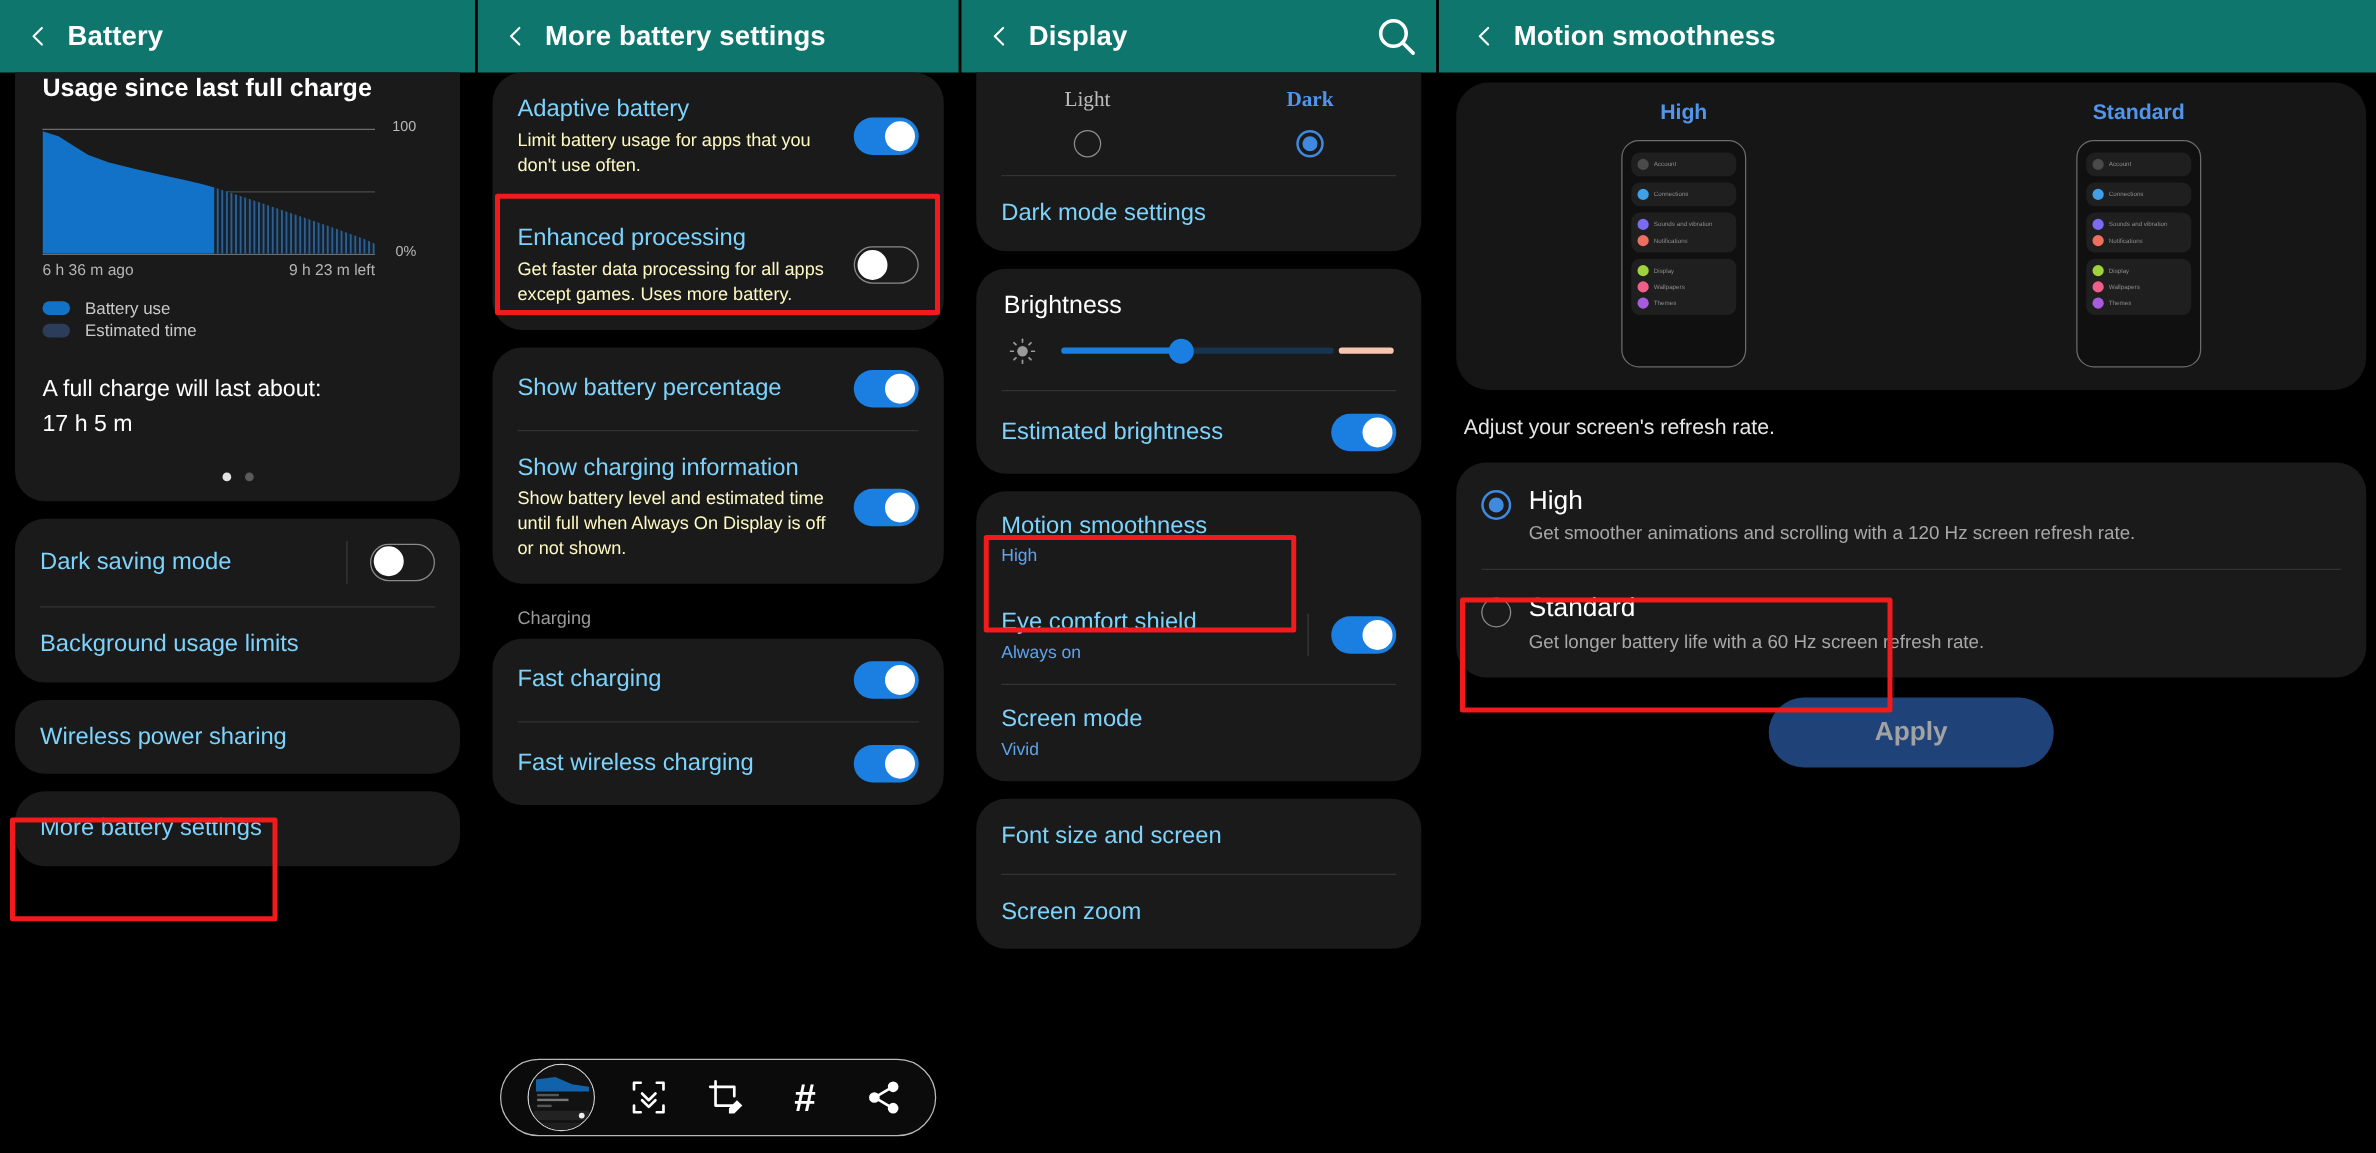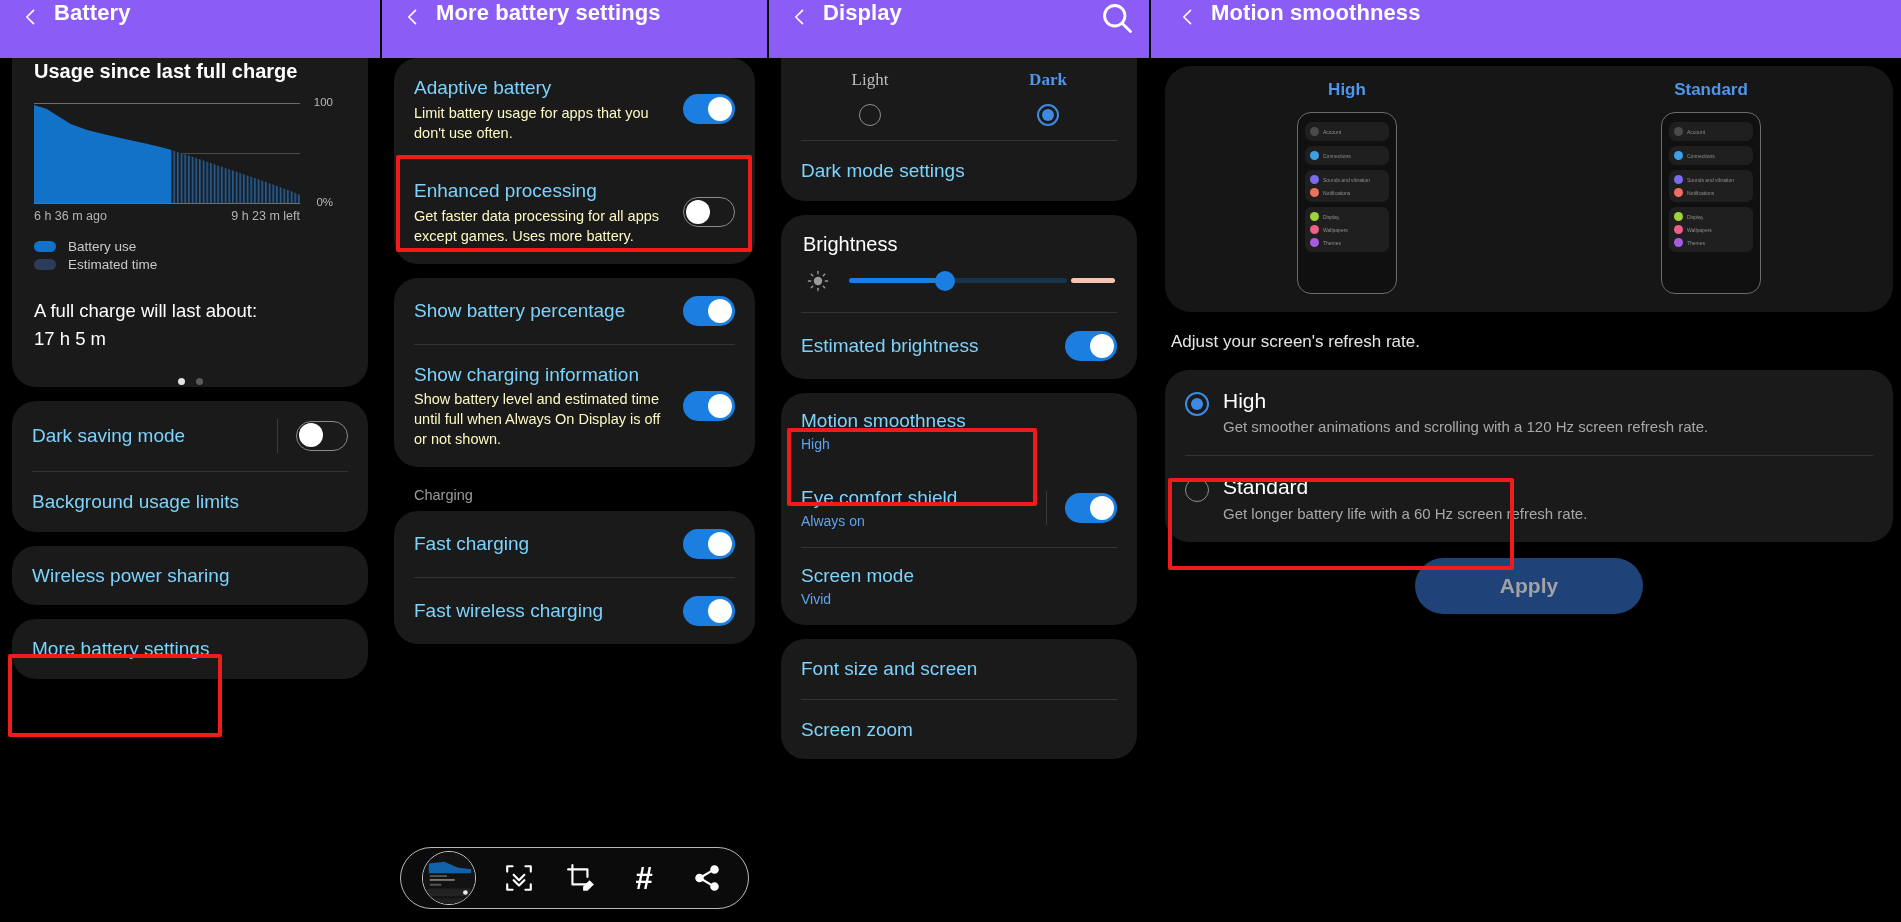--- a/index.html
+++ b/index.html
@@ -11,21 +11,21 @@
   }
   .strip { display: flex; width: 1901px; height: 922px; }
   .panel { position: relative; height: 922px; overflow: hidden; background: #000; flex: 0 0 auto; }
   .p1 { width: 380px; }
   .p2 { width: 385px; }
   .p3 { width: 380px; }
   .p4 { width: 756px; }
   .gap { flex: 0 0 2px; background: #000; height: 922px; }
 
   
-  .appbar { height: 58px; display: flex; padding: 0 14px; background: #8b5cf6; }
+  .appbar { height: 58px; display: flex; align-items: center; padding: 0 14px; background: #0f766e; }
   .back { width: 34px; height: 34px; display: flex; align-items: center; justify-content: center; cursor: pointer; }
   .back svg { width: 20px; height: 20px; }
   .appbar-title { color: #fff; font-size: 22px; font-weight: bold; margin-left: 6px; letter-spacing: .1px; }
   .spacer { flex: 1; }
   .searchbtn { width: 36px; height: 36px; display: flex; align-items: center; justify-content: center; cursor: pointer; }
 
   
   .card { background: #1a1a1a; border-radius: 24px; margin: 0 12px 14px 12px; overflow: hidden; }
   .card.flat-top { border-top-left-radius: 0; border-top-right-radius: 0; }
   .row { display: flex; align-items: center; padding: 18px 20px; position: relative; }
@@ -121,21 +121,21 @@
   <div class="panel p1">
     <div class="appbar">
       <div class="back">
         <svg viewBox="0 0 24 24" fill="none" stroke="#fff" stroke-width="2" stroke-linecap="round" stroke-linejoin="round">
             <polyline points="15 4 7 12 15 20"></polyline>
           </svg>
       </div>
       <div class="appbar-title">Battery</div>
     </div>
 
-    <div class="card flat-top" style="margin-top:0;padding-bottom:2px;">
+    <div class="card flat-top" style="margin-top:0;padding-bottom:16px;">
       <div class="usage-head">Usage since last full charge</div>
 
       <div class="chartwrap">
         <div class="axis-line" style="top:0;"></div>
         <div class="axis-label" style="top:-7px;">100</div>
         <div class="axis-line" style="top:50px;background:#4a4a4a;"></div>
         <div class="axis-line" style="top:100px;"></div>
         <div class="axis-label" style="top:93px;">0%</div>
         <div class="chart-area">
           <svg viewBox="0 0 290 100" preserveAspectRatio="none" style="width:100%;height:100%;display:block;">

